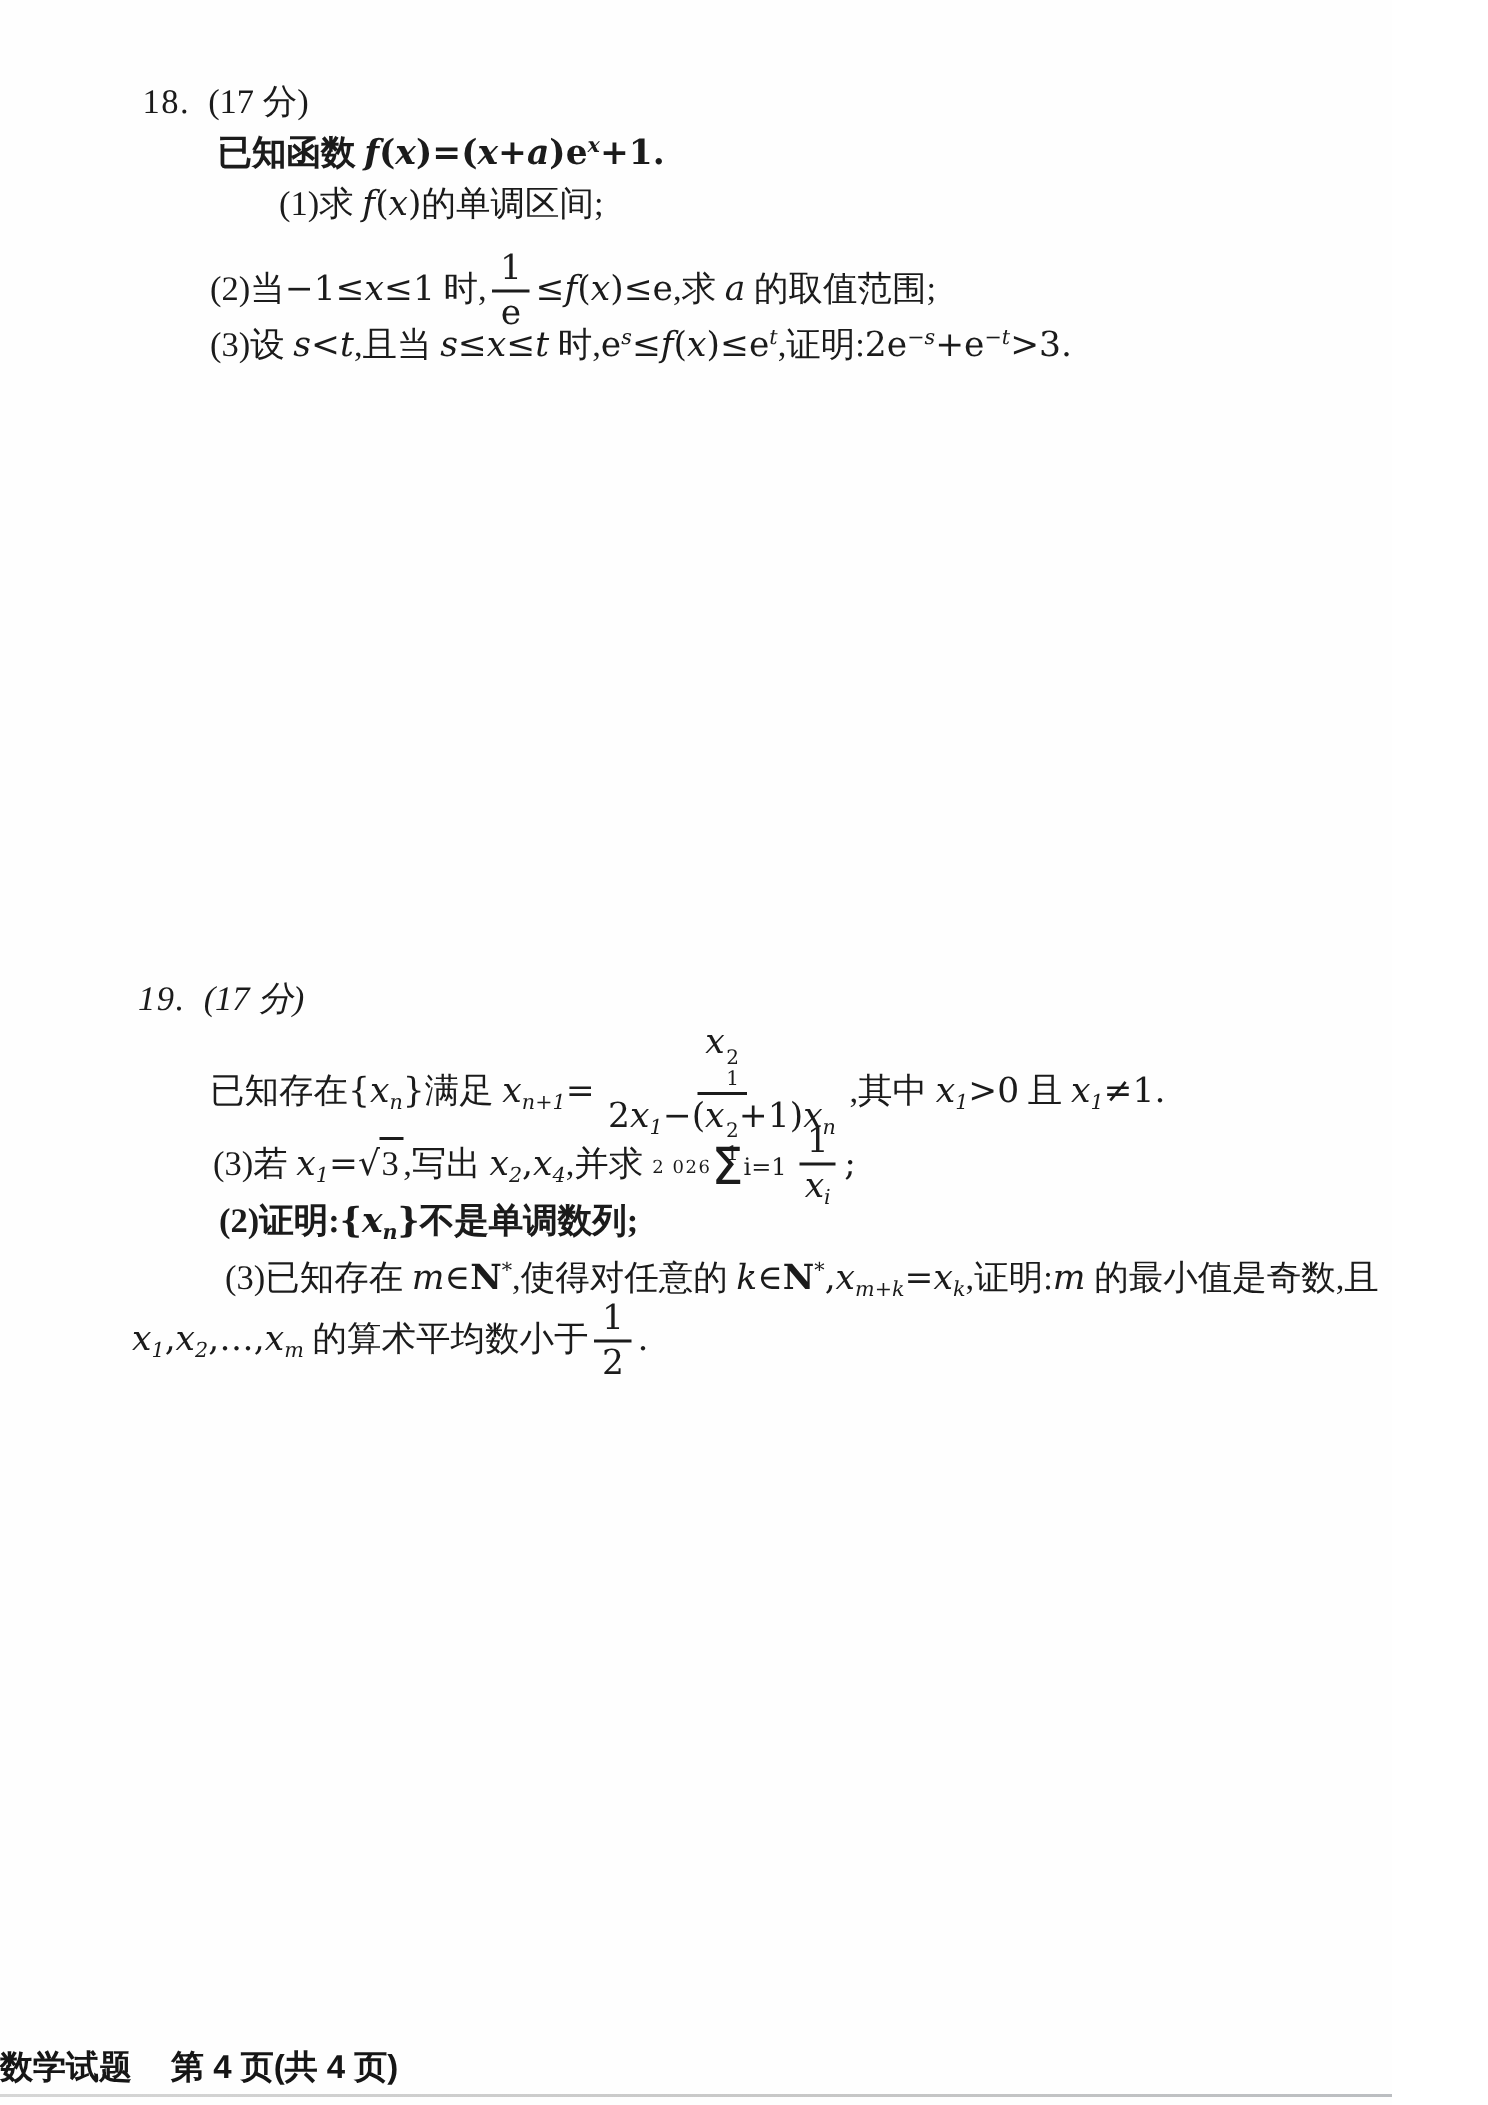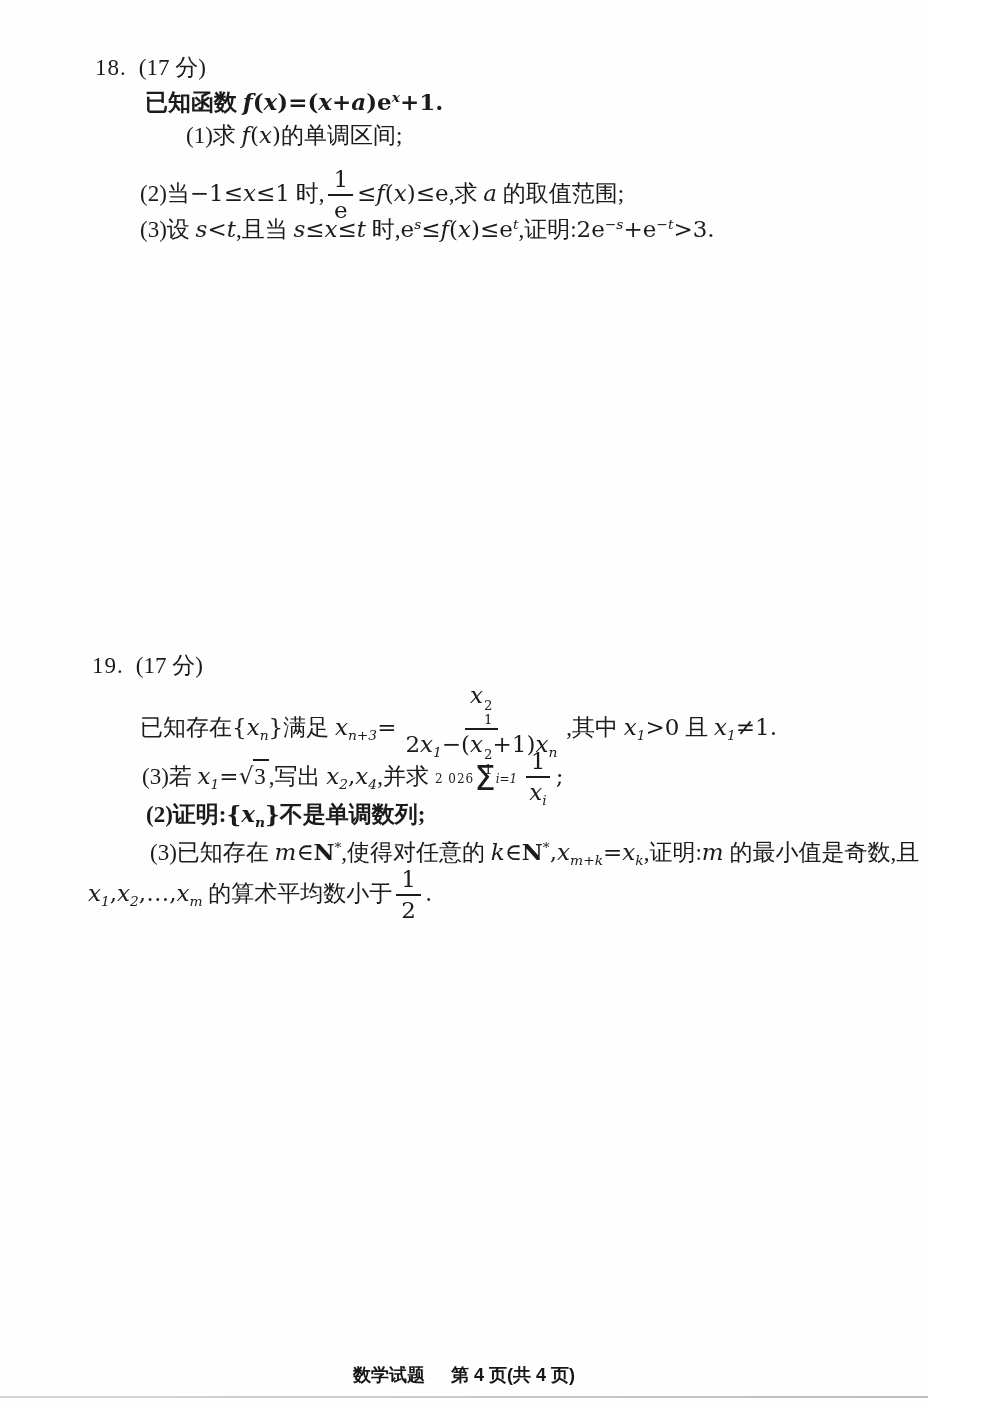--- a/index.html
+++ b/index.html
@@ -44,31 +44,31 @@
   }
 
   
   .sum {
     display: inline-flex; flex-direction: row; align-items: center;
     vertical-align: middle; line-height: 1; margin: 0 3px 0 6px;
     font-family: "DejaVu Serif", "DejaVu Sans", serif;
   }
   .sumt { font-size: 12px; letter-spacing: 1px; }
   .sums { font-size: 34px; line-height: 0.95; font-family: "DejaVu Sans", sans-serif; }
-  .sumb { font-size: 12px; font-style: italic; }
+  .sumb { font-size: 16px; }
 
   
   .sqrt { display: inline-flex; align-items: baseline; }
   .rad  { font-family: "DejaVu Sans", sans-serif; }
   .radarg { border-top: 2px solid #1b1b1b; padding: 0 3px 0 1px; }
 
   
   .footer {
     position: absolute; top: 1363px; left: 0; width: 100%;
-    text-align: center; font-weight: 700; font-size: 18px;
+    font-weight: 700; font-size: 22px;
     font-family: "Liberation Sans", "DejaVu Sans", sans-serif;
     color: #161616;
   }
   .footer .gap { display: inline-block; width: 26px; }
 
   .scan-edge {
     position: absolute; left: 0; top: 1396px; width: 992px; height: 2px;
     background: linear-gradient(to right, #d6d6d6 0%, #c7c7c7 55%, #b9bcc0 100%);
   }
 </style>
@@ -81,24 +81,24 @@
     <span class="c label">18.</span><span class="c">(17 分)</span>
   </div>
   <div class="line" style="left:145px; top:86px;font-weight:bold;"><span class="c">已知函数 </span><span class="m">f</span><span class="r">(</span><span class="m">x</span><span class="r">)=(</span><span class="m">x</span><span class="r">+</span><span class="m">a</span><span class="r">)e</span><span class="sup">x</span><span class="r">+1.</span></div>
   <div class="line" style="left:142px; top:120px;margin-left:44px;"><span class="c">(1)求 </span><span class="m">f</span><span class="r">(</span><span class="m">x</span><span class="r">)</span><span class="c">的单调区间;</span></div>
   <div class="line" style="left:140px; top:166px;"><span class="c">(2)当</span><span class="r">−1≤</span><span class="m">x</span><span class="r">≤1</span><span class="c"> 时,</span><span class="frac">
         <span class="fn"><span class="r">1</span></span>
         <span class="fd"><span class="r">e</span></span>
       </span><span class="r">≤</span><span class="m">f</span><span class="r">(</span><span class="m">x</span><span class="r">)≤e</span><span class="c">,求 </span><span class="m">a</span><span class="c"> 的取值范围;</span></div>
   <div class="line" style="left:140px; top:214px;"><span class="c">(3)设 </span><span class="m">s</span><span class="r">&lt;</span><span class="m">t</span><span class="c">,且当 </span><span class="m">s</span><span class="r">≤</span><span class="m">x</span><span class="r">≤</span><span class="m">t</span><span class="c"> 时,</span><span class="r">e</span><span class="sup">s</span><span class="r">≤</span><span class="m">f</span><span class="r">(</span><span class="m">x</span><span class="r">)≤e</span><span class="sup">t</span><span class="c">,证明:</span><span class="r">2e</span><span class="sup">−s</span><span class="r">+e</span><span class="sup">−t</span><span class="r">&gt;3.</span></div>
 
-  <div class="line hdr" style="left:92px; top:650px;">
+  <div class="line hdr" style="left:92px; top:650px;font-style:italic;">
     <span class="c label">19.</span><span class="c">(17 分)</span>
   </div>
-  <div class="line" style="left:140px; top:682px;"><span class="c">已知存在</span><span class="r">{</span><span class="m">x</span><span class="sub">n</span><span class="r">}</span><span class="c">满足 </span><span class="m">x</span><span class="sub">n+3</span><span class="r">=</span><span class="frac">
+  <div class="line" style="left:140px; top:682px;"><span class="c">已知存在</span><span class="r">{</span><span class="m">x</span><span class="sub">n</span><span class="r">}</span><span class="c">满足 </span><span class="m">x</span><span class="sub">n+1</span><span class="r">=</span><span class="frac">
         <span class="fn"><span class="m">x</span><span class="stk">
             <span class="stt">2</span>
             <span class="stb">1</span>
           </span></span>
         <span class="fd"><span class="r">2</span><span class="m">x</span><span class="sub">1</span><span class="r">−(</span><span class="m">x</span><span class="stk">
             <span class="stt">2</span>
             <span class="stb">1</span>
           </span><span class="r">+1)</span><span class="m">x</span><span class="sub">n</span></span>
       </span><span class="c">,其中 </span><span class="m">x</span><span class="sub">1</span><span class="r">&gt;0</span><span class="c"> 且 </span><span class="m">x</span><span class="sub">1</span><span class="r">≠1.</span></div>
   <div class="line" style="left:142px; top:748px;"><span class="c">(3)若 </span><span class="m">x</span><span class="sub">1</span><span class="r">=</span><span class="sqrt">

